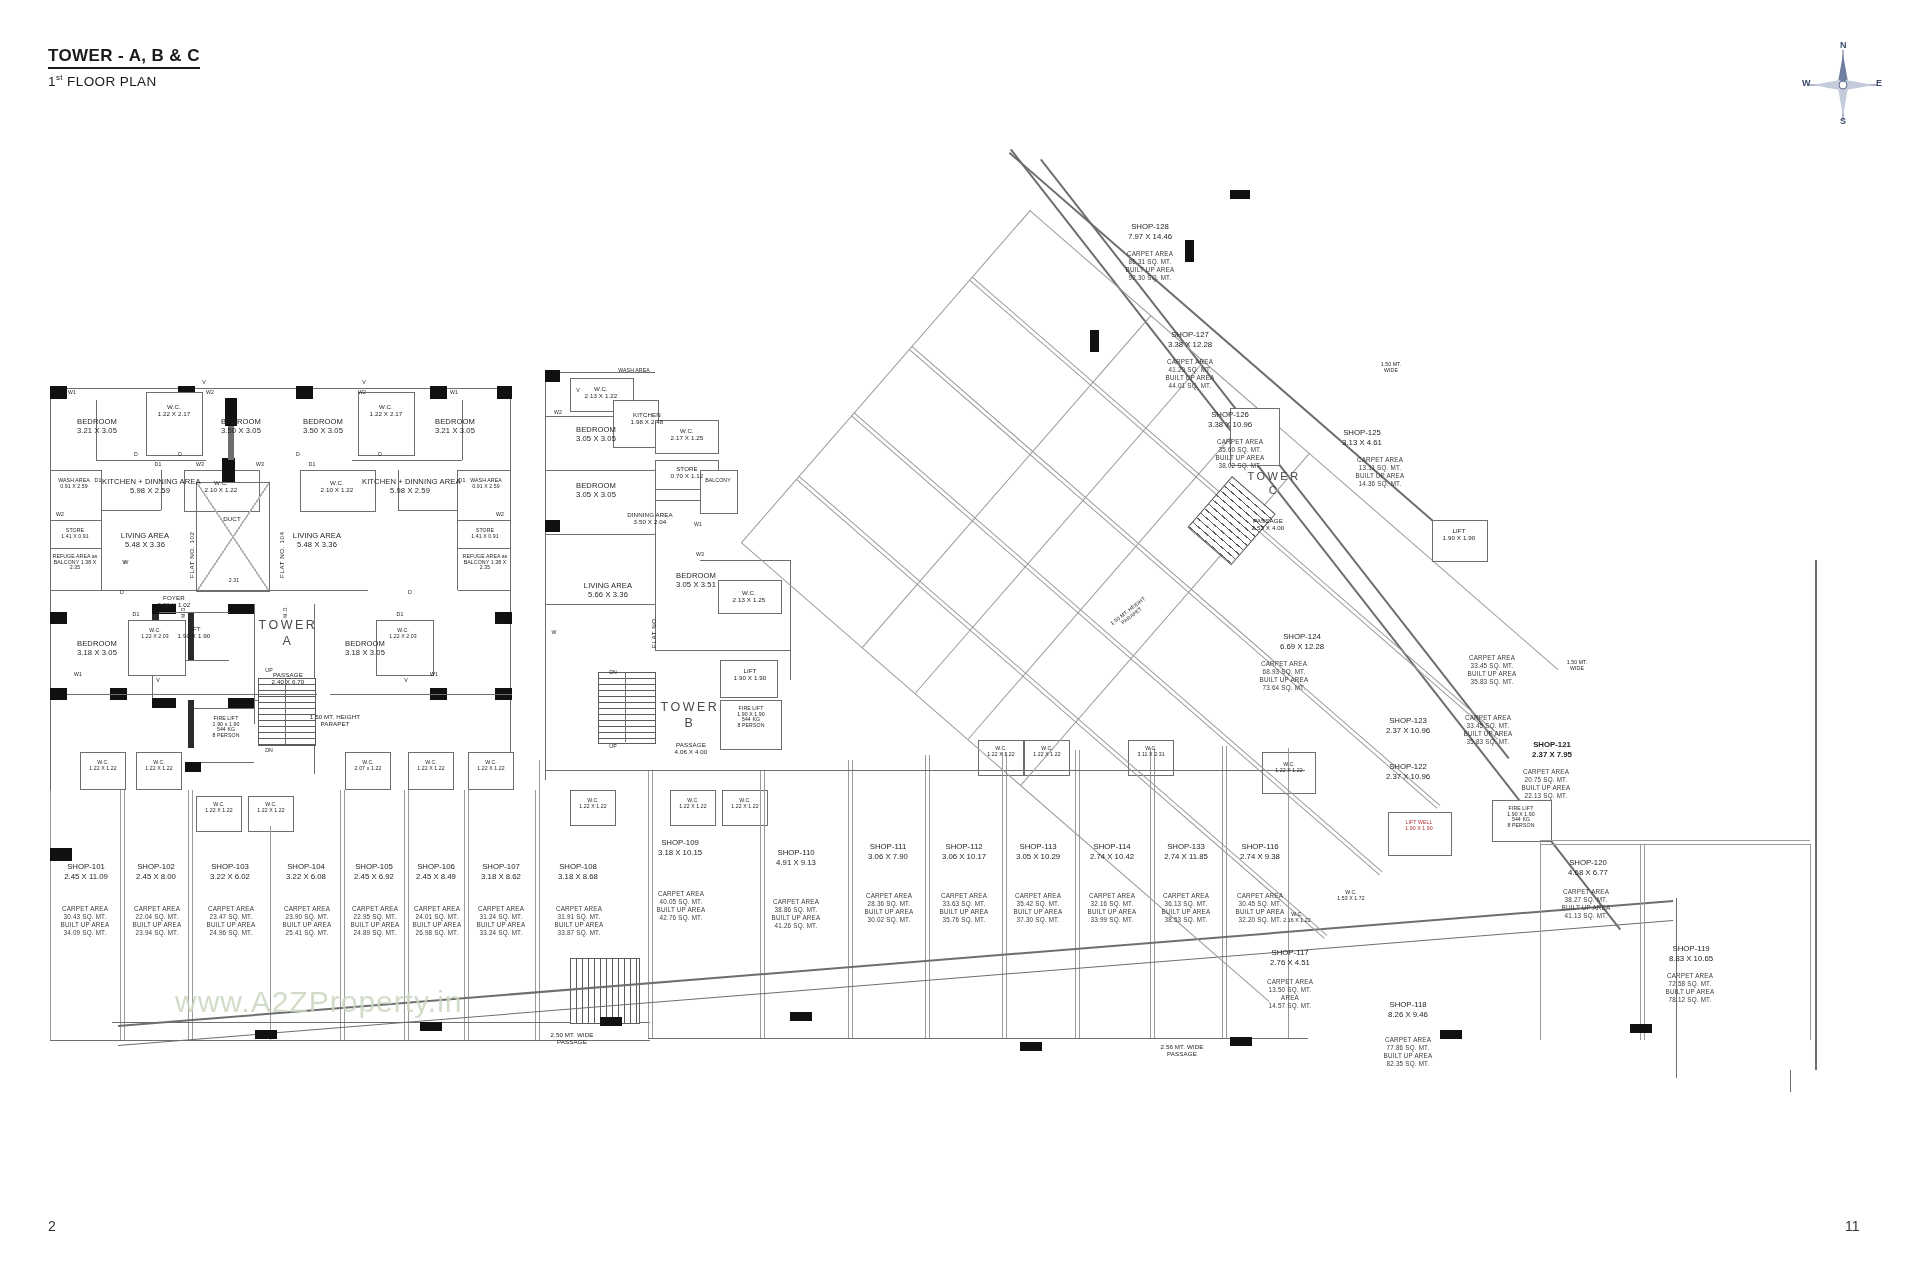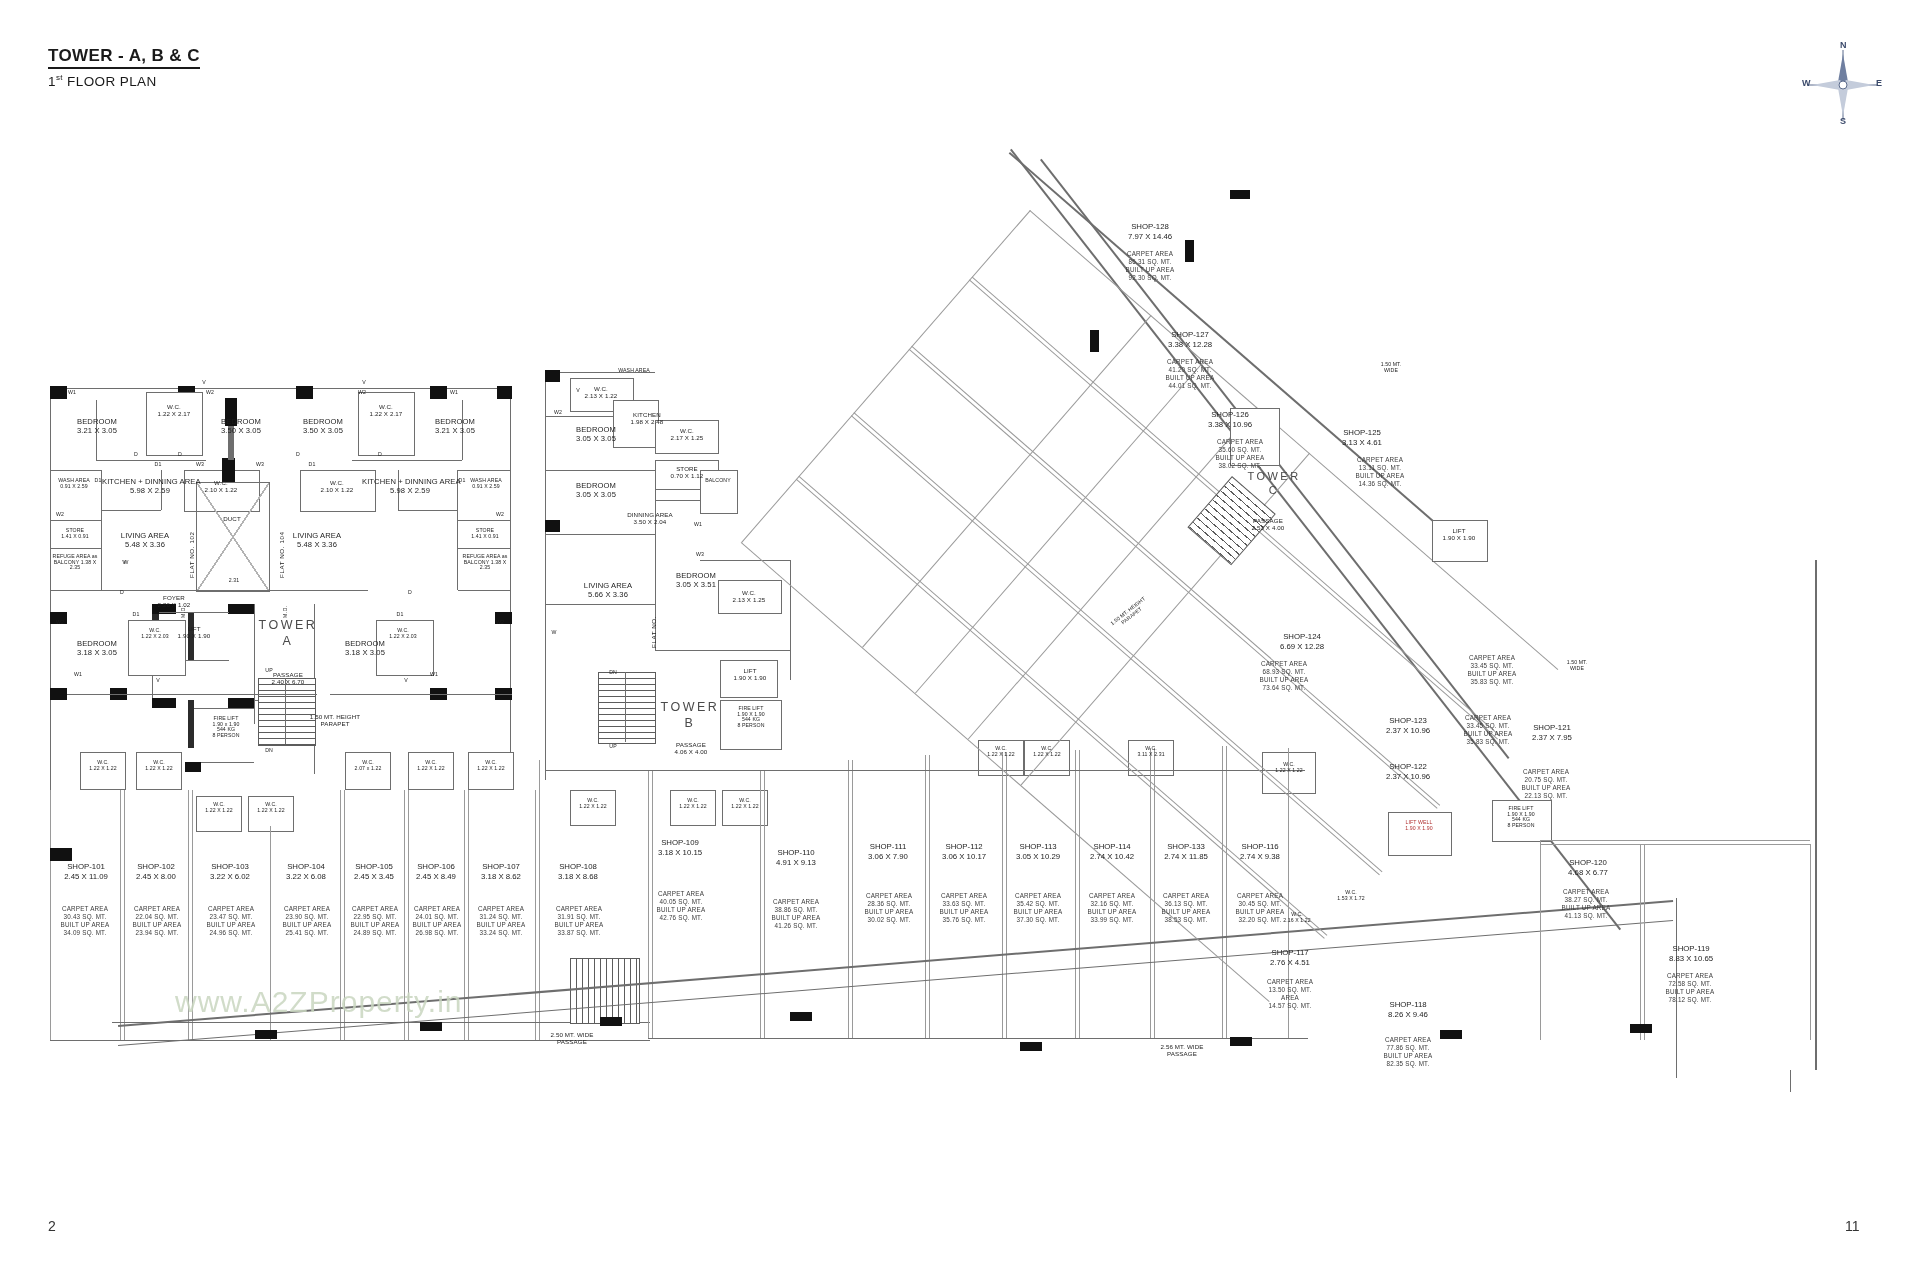--- a/index.html
+++ b/index.html
@@ -591,21 +591,21 @@
     <div class="shoplab" style="left:120px;top:862px;width:72px;">
       <span>SHOP-102</span><br><span>2.45 X 8.00</span>
     </div>
     <div class="shoplab" style="left:192px;top:862px;width:76px;">
       <span>SHOP-103</span><br><span>3.22 X 6.02</span>
     </div>
     <div class="shoplab" style="left:268px;top:862px;width:76px;">
       <span>SHOP-104</span><br><span>3.22 X 6.08</span>
     </div>
     <div class="shoplab" style="left:340px;top:862px;width:68px;">
-      <span>SHOP-105</span><br><span>2.45 X 3.45</span>
+      <span>SHOP-105</span><br><span>2.45 X 6.92</span>
     </div>
     <div class="shoplab" style="left:404px;top:862px;width:64px;">
       <span>SHOP-106</span><br><span>2.45 X 8.49</span>
     </div>
     <div class="shoplab" style="left:466px;top:862px;width:70px;">
       <span>SHOP-107</span><br><span>3.18 X 8.62</span>
     </div>
     <div class="shoplab" style="left:540px;top:862px;width:76px;">
       <span>SHOP-108</span><br><span>3.18 X 8.68</span>
     </div>
@@ -638,21 +638,21 @@
     </div>
     <div class="shoplab" style="left:1368px;top:1000px;width:80px;">
       <span>SHOP-118</span><br><span>8.26 X 9.46</span>
     </div>
     <div class="shoplab" style="left:1645px;top:944px;width:92px;">
       <span>SHOP-119</span><br><span>8.83 X 10.65</span>
     </div>
     <div class="shoplab" style="left:1548px;top:858px;width:80px;">
       <span>SHOP-120</span><br><span>4.68 X 6.77</span>
     </div>
-    <div class="shoplab" style="left:1512px;top:723px;width:80px;">
+    <div class="shoplab" style="left:1512px;top:740px;width:80px;font-weight:bold;">
       <span>SHOP-121</span><br><span>2.37 X 7.95</span>
     </div>
     <div class="shoplab" style="left:1368px;top:762px;width:80px;">
       <span>SHOP-122</span><br><span>2.37 X 10.96</span>
     </div>
     <div class="shoplab" style="left:1368px;top:716px;width:80px;text-align:center;">
       <span>SHOP-123</span><br><span>2.37 X 10.96</span>
     </div>
     <div class="shoplab" style="left:1262px;top:632px;width:80px;">
       <span>SHOP-124</span><br><span>6.69 X 12.28</span>

